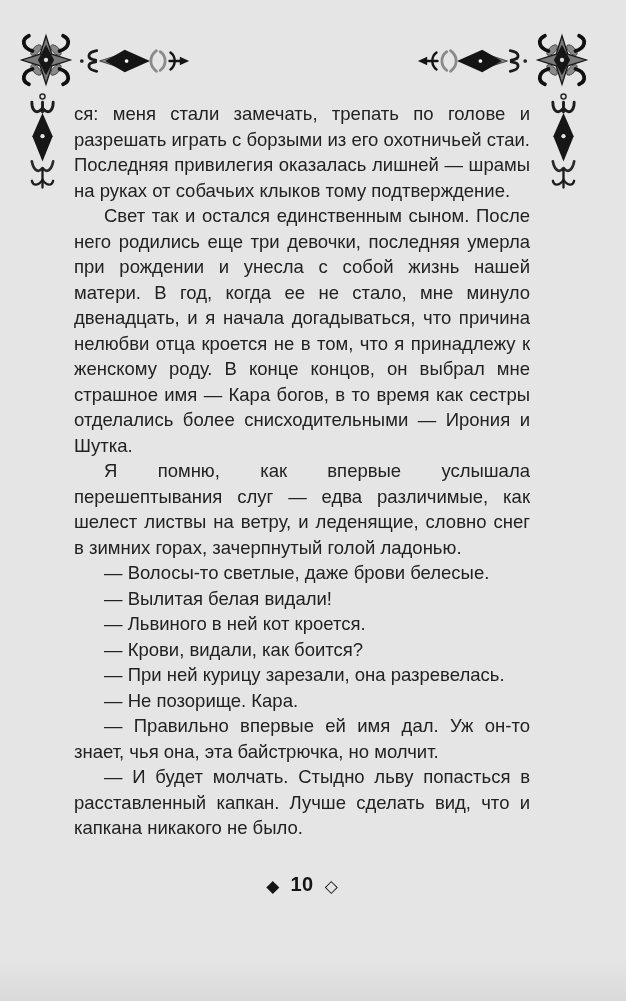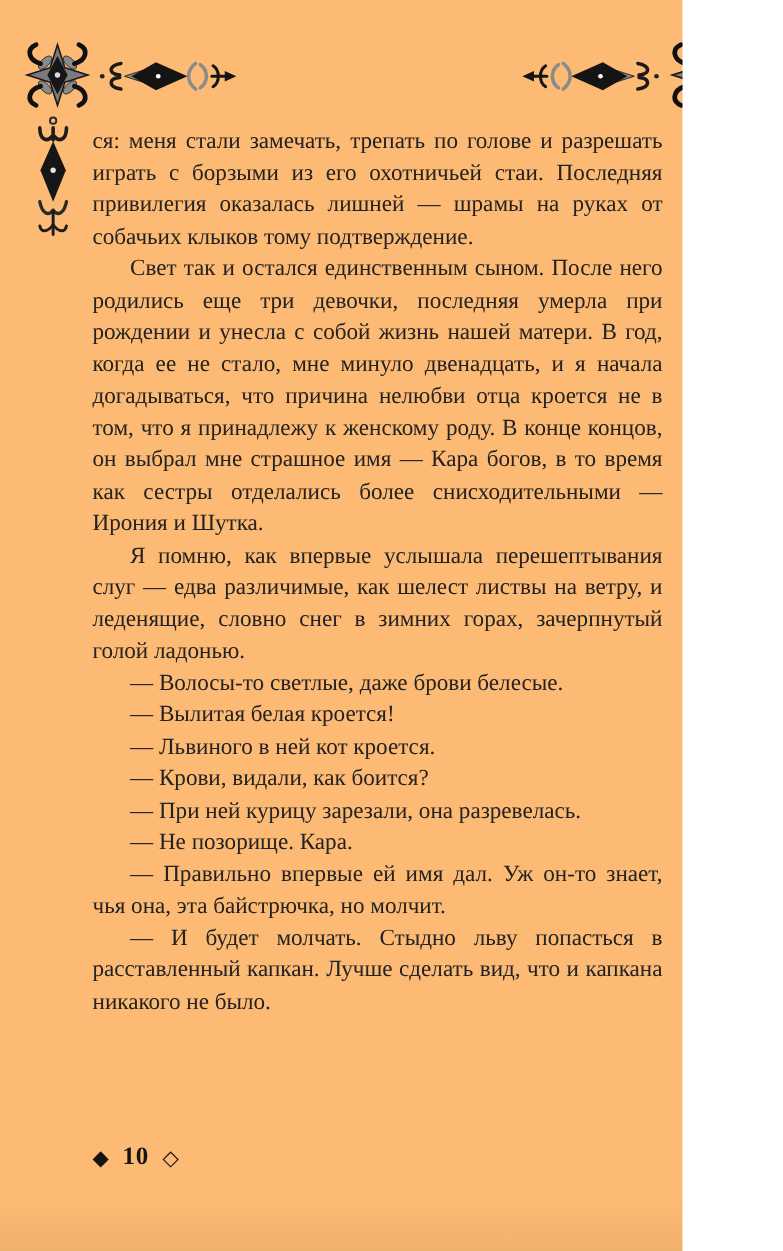--- a/index.html
+++ b/index.html
@@ -2,25 +2,25 @@
 <html lang="ru"><head>
 <meta charset="utf-8">
 <style>
   html, body {
     margin: 0;
     padding: 0;
     background: #ffffff;
   }
   .page {
     position: relative;
-    width: 546px;
+    width: 626px;
     height: 1001px;
-    background: #fdba74;
+    background: #e5e5e5;
     overflow: hidden;
-    font-family: Liberation Serif, serif;
+    font-family: Liberation Sans, sans-serif;
   }
 
   
   .orn { position: absolute; }
   .orn svg { display: block; width: 100%; height: 100%; }
   .corner-left  { left: 17px;  top: 33px; width: 58px; height: 54px; }
   .corner-right { left: 533px; top: 33px; width: 58px; height: 54px; transform: scaleX(-1); }
   .hdiv-left    { left: 79px;  top: 45px; width: 112px; height: 32px; }
   .hdiv-right   { left: 416px; top: 45px; width: 112px; height: 32px; transform: scaleX(-1); }
   .vside-left   { left: 27px;  top: 91px; width: 31px; height: 104px; }
@@ -42,22 +42,23 @@
     padding: 0;
   }
   .textblock p.indented {
     text-indent: 30px;
   }
 
   
   .footer {
     position: absolute;
     left: 74px;
-    top: 914px;
+    top: 873px;
     width: 456px;
+    text-align: center;
     color: #141414;
     white-space: nowrap;
   }
   .footer .diamond {
     font-size: 17px;
     vertical-align: -1px;
   }
   .footer .pagenum {
     font-size: 20px;
     font-weight: 700;
@@ -211,21 +212,21 @@
   <div class="textblock">
 
       <p class="para">ся: меня стали замечать, трепать по голове и разрешать играть с борзыми из его охотничьей стаи. Последняя привилегия оказалась лишней — шрамы на руках от собачьих клыков тому подтверждение.</p>
 
       <p class="para indented">Свет так и остался единственным сыном. После него родились еще три девочки, последняя умерла при рождении и унесла с собой жизнь нашей матери. В год, когда ее не стало, мне минуло двенадцать, и я начала догадываться, что причина нелюбви отца кроется не в том, что я принадлежу к женскому роду. В конце концов, он выбрал мне страшное имя — Кара богов, в то время как сестры отделались более снисходительными — Ирония и Шутка.</p>
 
       <p class="para indented">Я помню, как впервые услышала перешептывания слуг — едва различимые, как шелест листвы на ветру, и леденящие, словно снег в зимних горах, зачерпнутый голой ладонью.</p>
 
       <p class="para indented">— Волосы-то светлые, даже брови белесые.</p>
 
-      <p class="para indented">— Вылитая белая кроется!</p>
+      <p class="para indented">— Вылитая белая видали!</p>
 
       <p class="para indented">— Львиного в ней кот кроется.</p>
 
 
       <p class="para indented">— Крови, видали, как боится?</p>
 
       <p class="para indented">— При ней курицу зарезали, она разревелась.</p>
 
 
 

